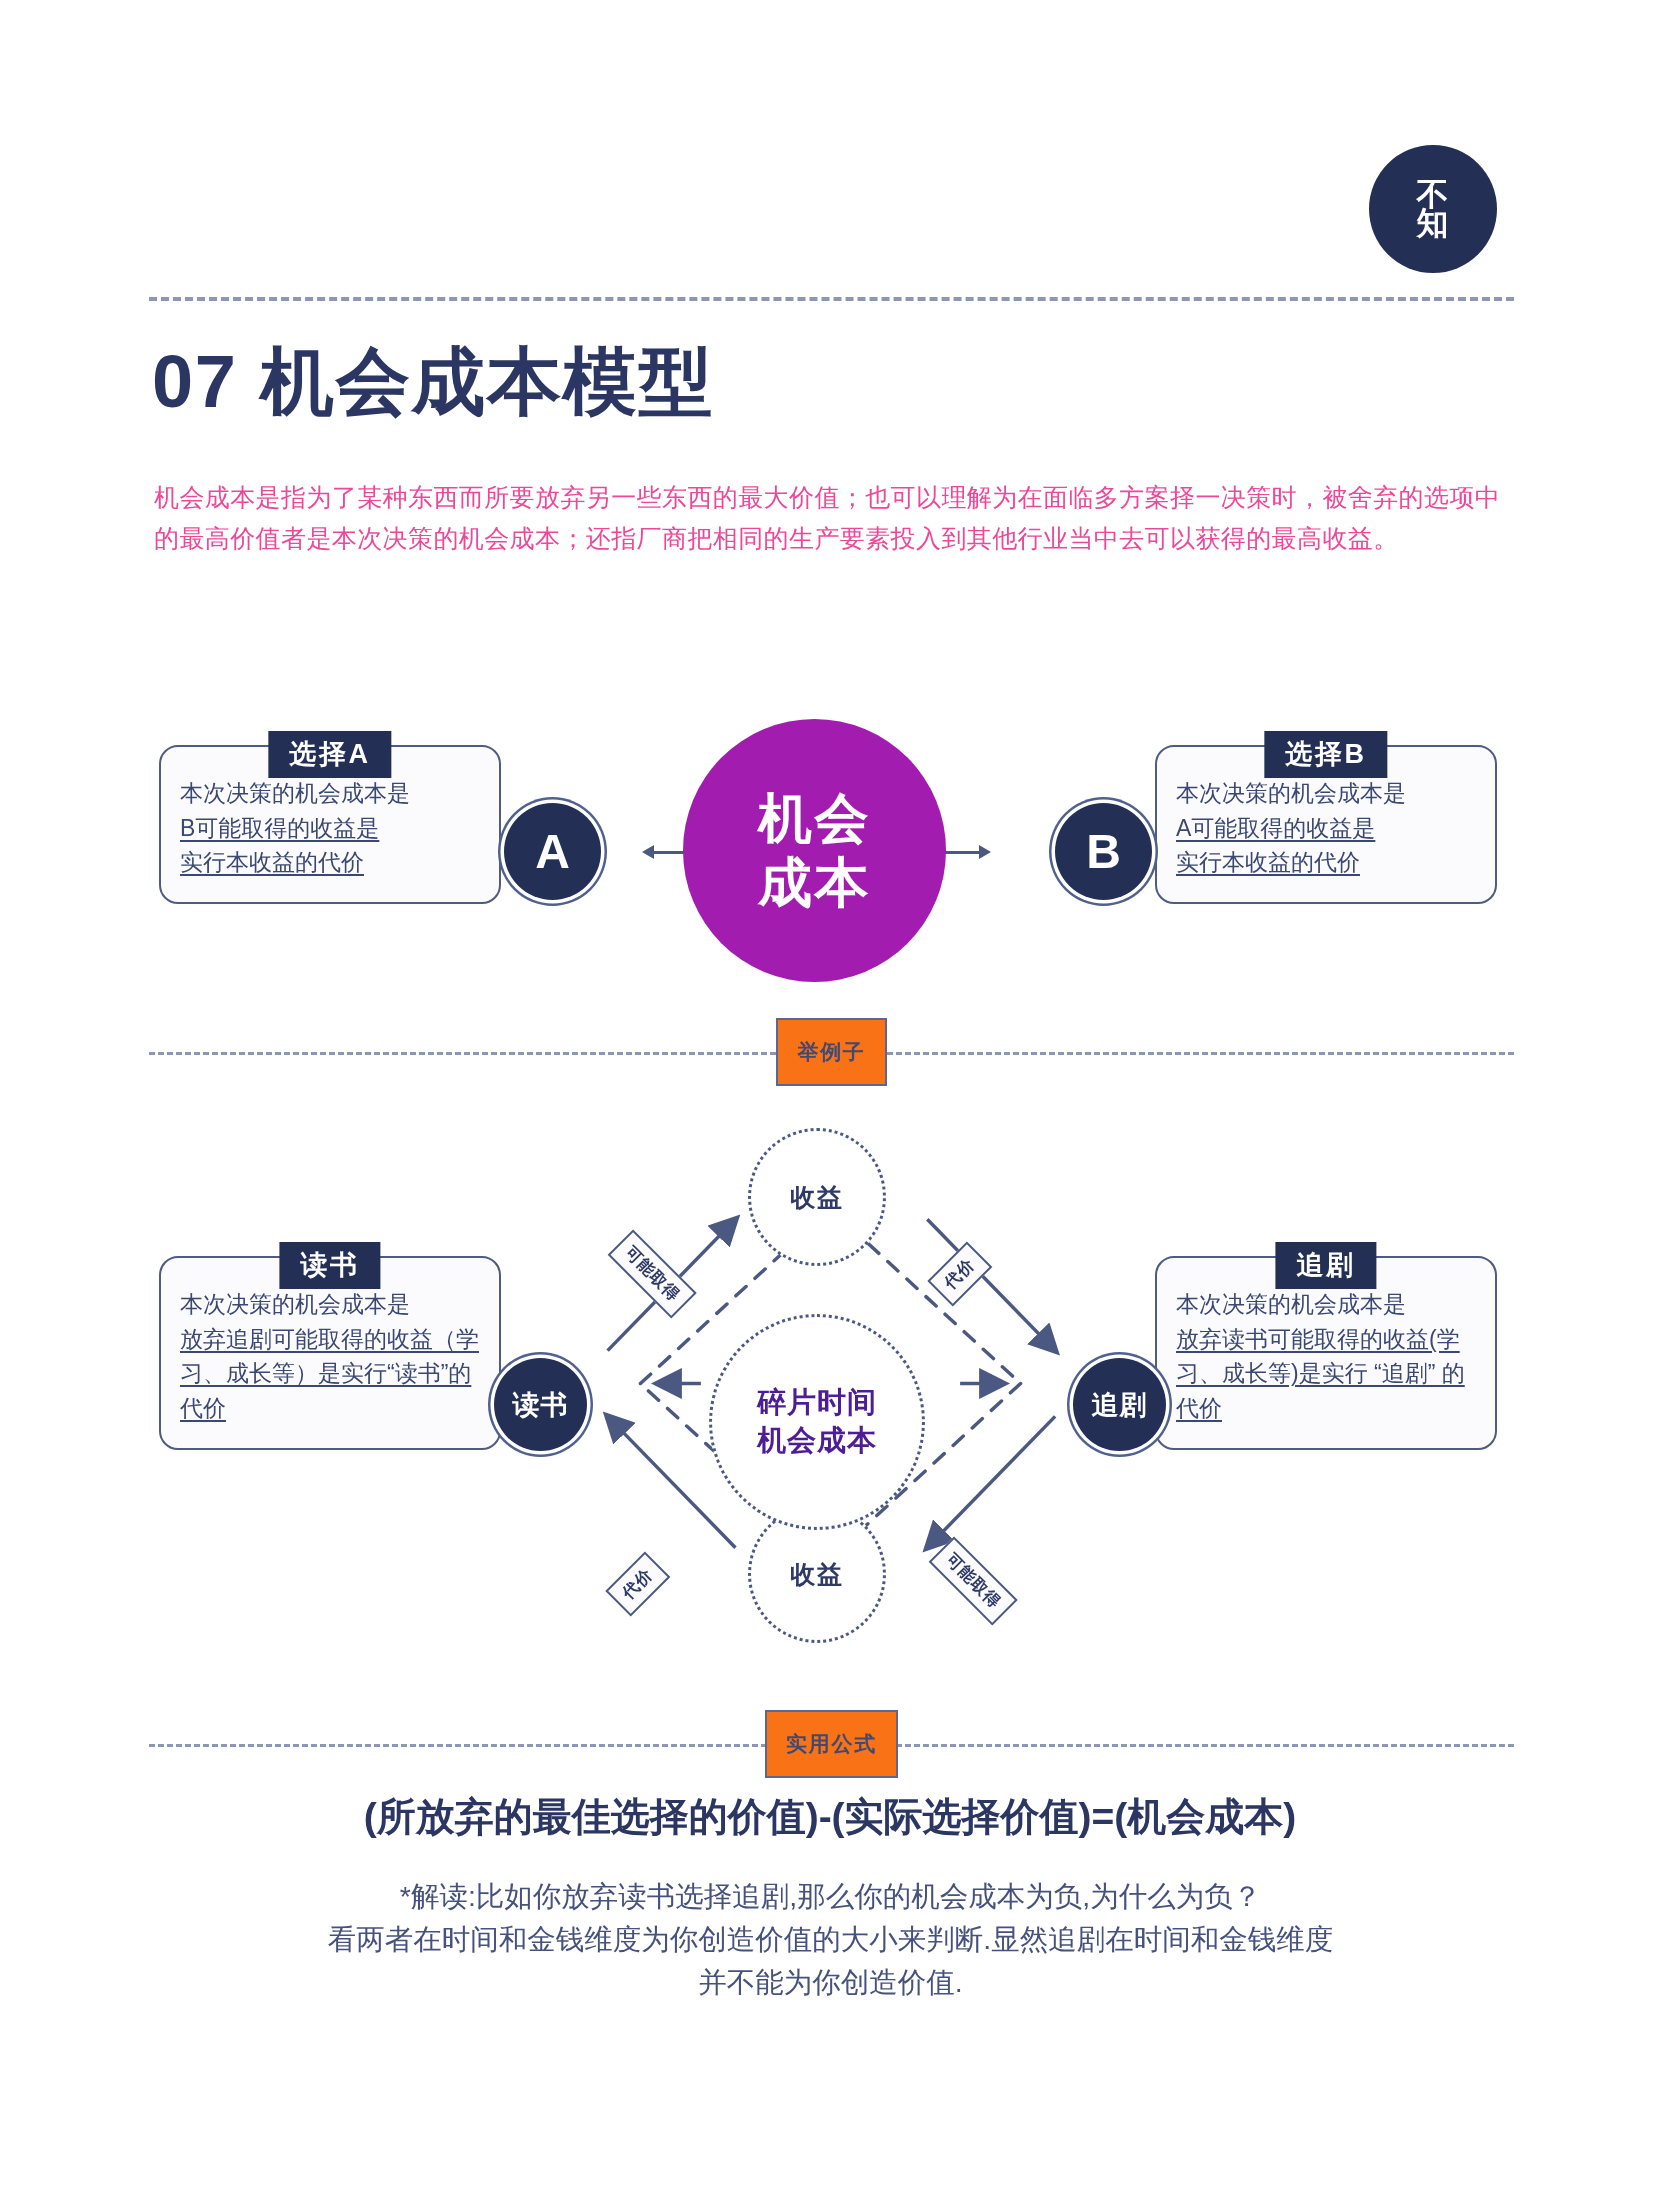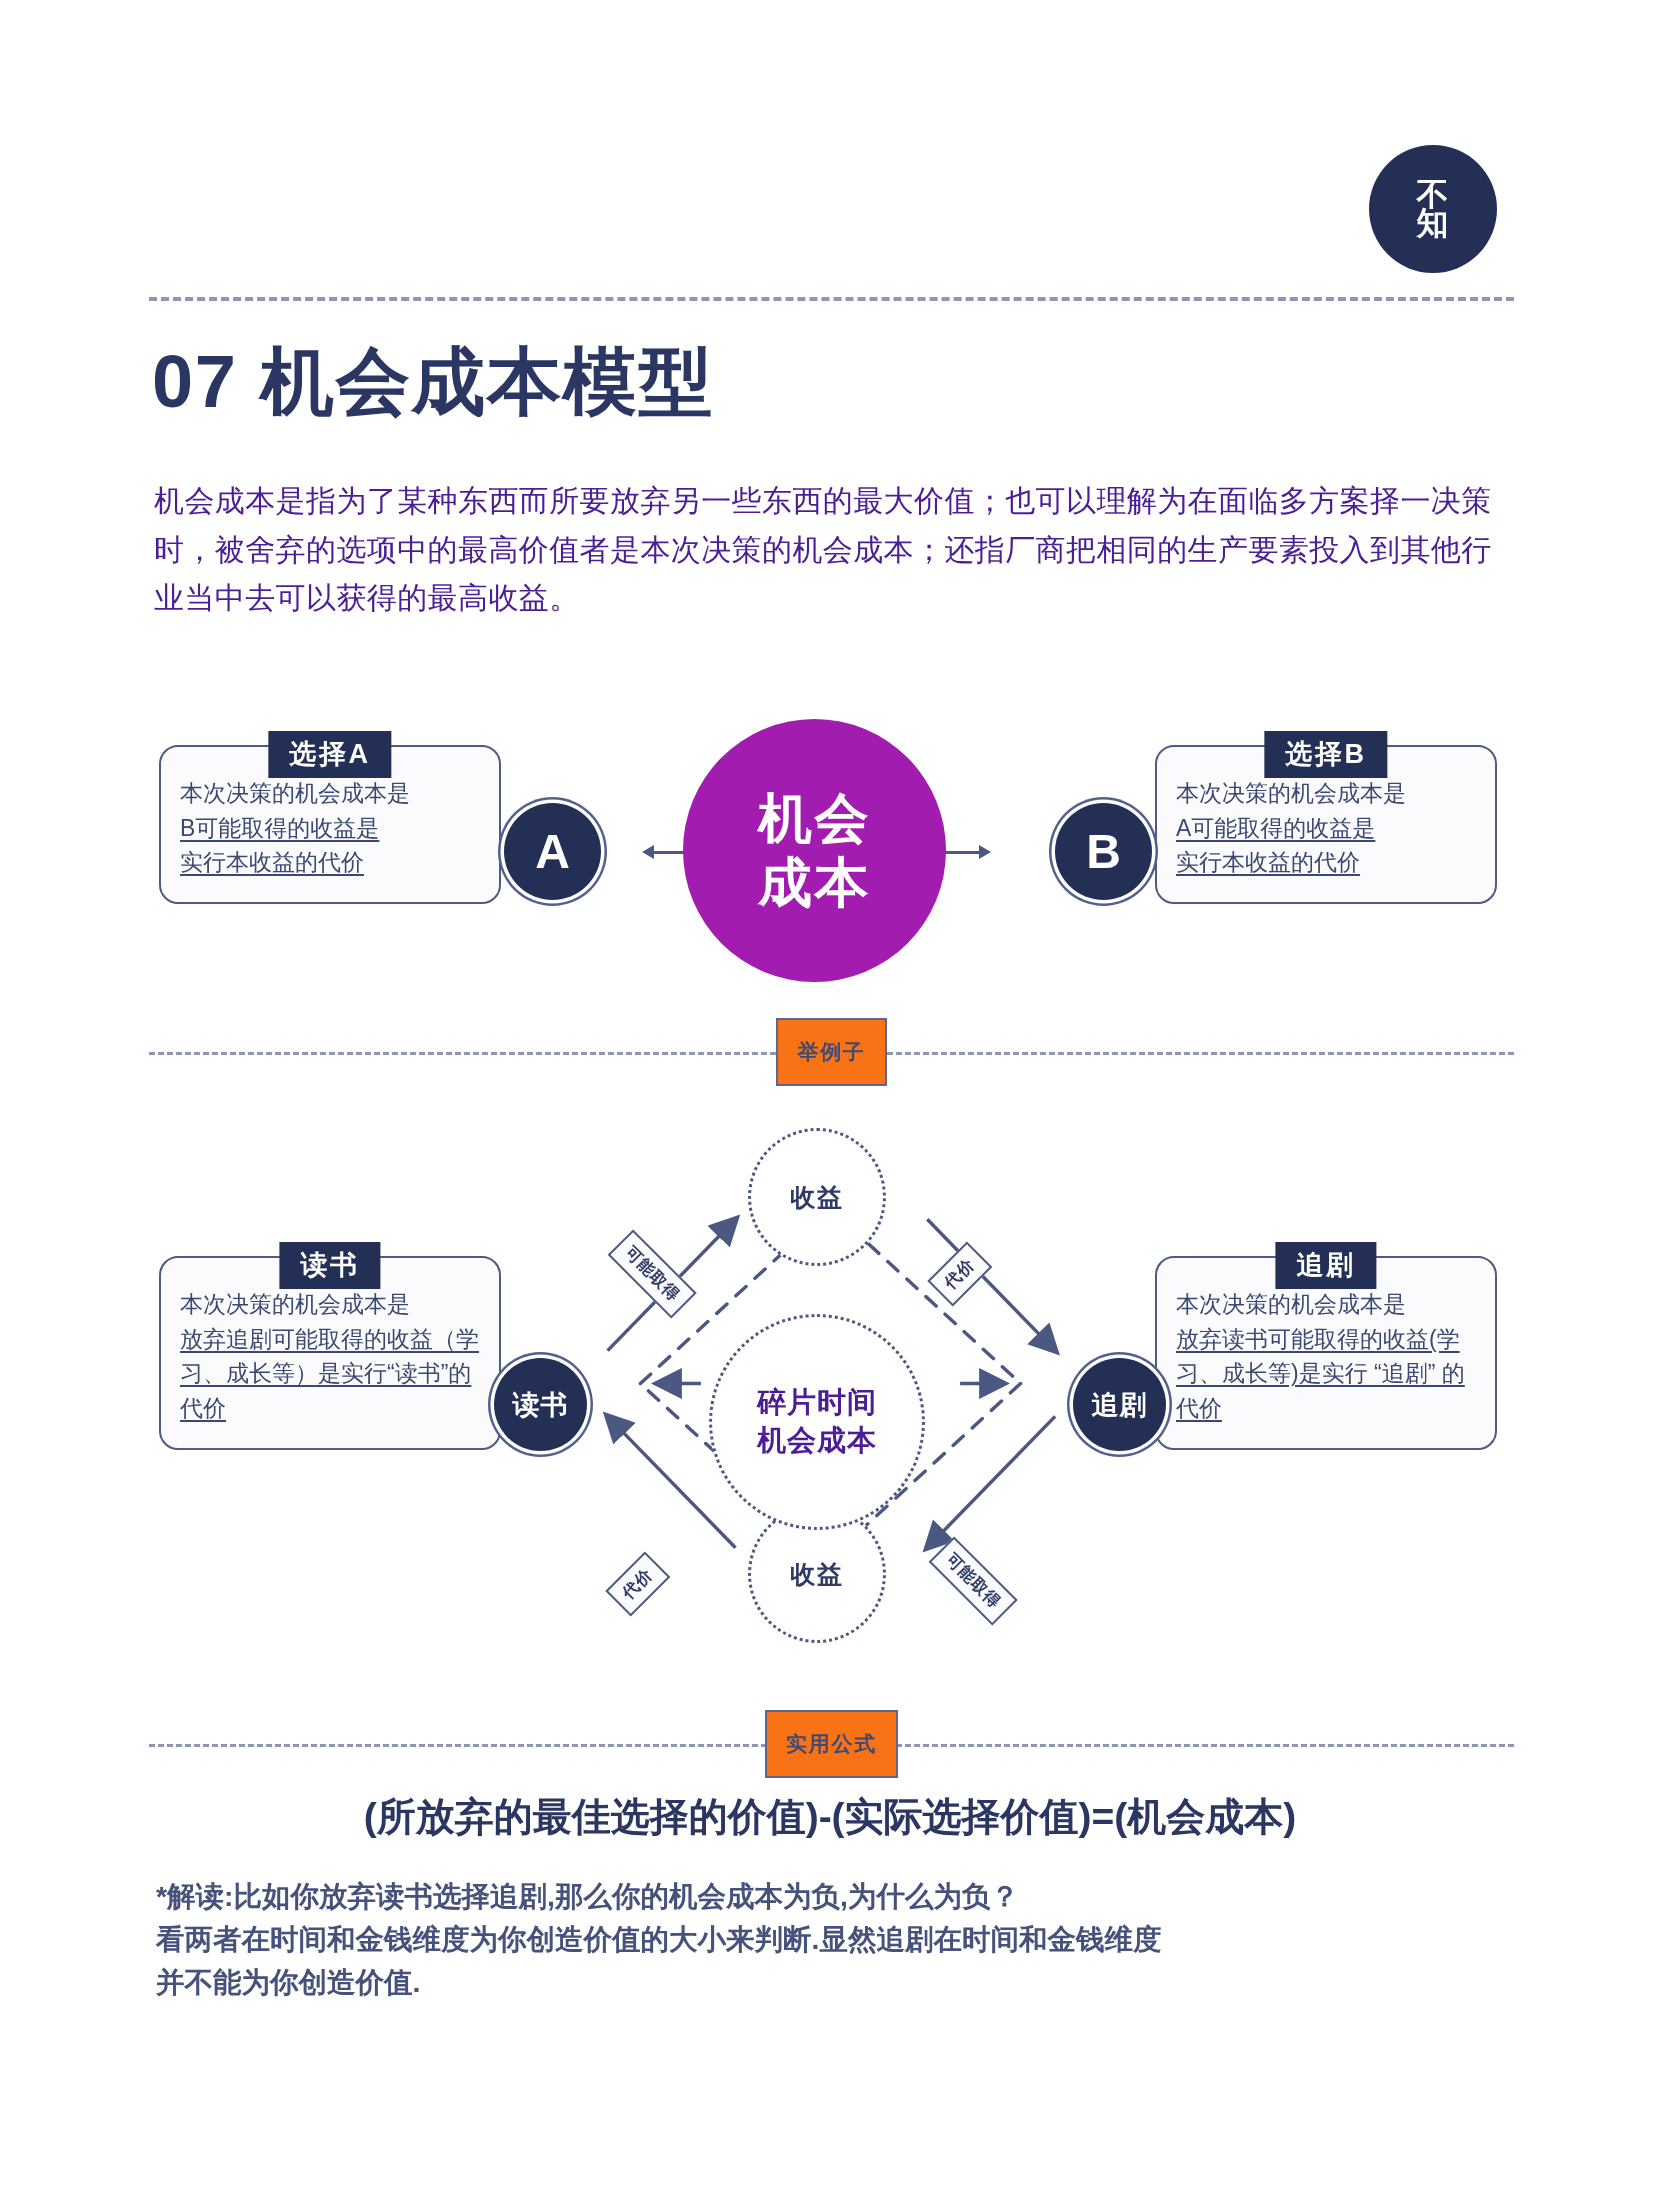--- a/index.html
+++ b/index.html
@@ -60,23 +60,23 @@
     letter-spacing: 1.7px;
     white-space: nowrap;
   }
 
   
   .intro {
     position: absolute;
     left: 154px;
     top: 477px;
     width: 1358px;
-    font-size: 30px;
+    font-size: 25px;
     line-height: 1.62;
-    color: #4c1d95;
+    color: #ec4899;
     letter-spacing: 0.4px;
   }
 
   
   .card {
     position: absolute;
     width: 342px;
     border: 2.6px solid #4f5b80;
     border-radius: 19px;
     background: #fbfbfd;
@@ -293,23 +293,23 @@
     font-size: 39px;
     font-weight: 700;
     color: #2b3762;
     letter-spacing: 0px;
   }
   .note {
     position: absolute;
     left: 156px;
     width: 1349px;
     top: 1875px;
-    text-align: left;
+    text-align: center;
     font-size: 28.5px;
-    font-weight: 700;
+    font-weight: 400;
     line-height: 1.5;
     color: #46527c;
   }
 </style>
 </head>
 <body>
 
 <div class="page">
 
   <div class="logo">

